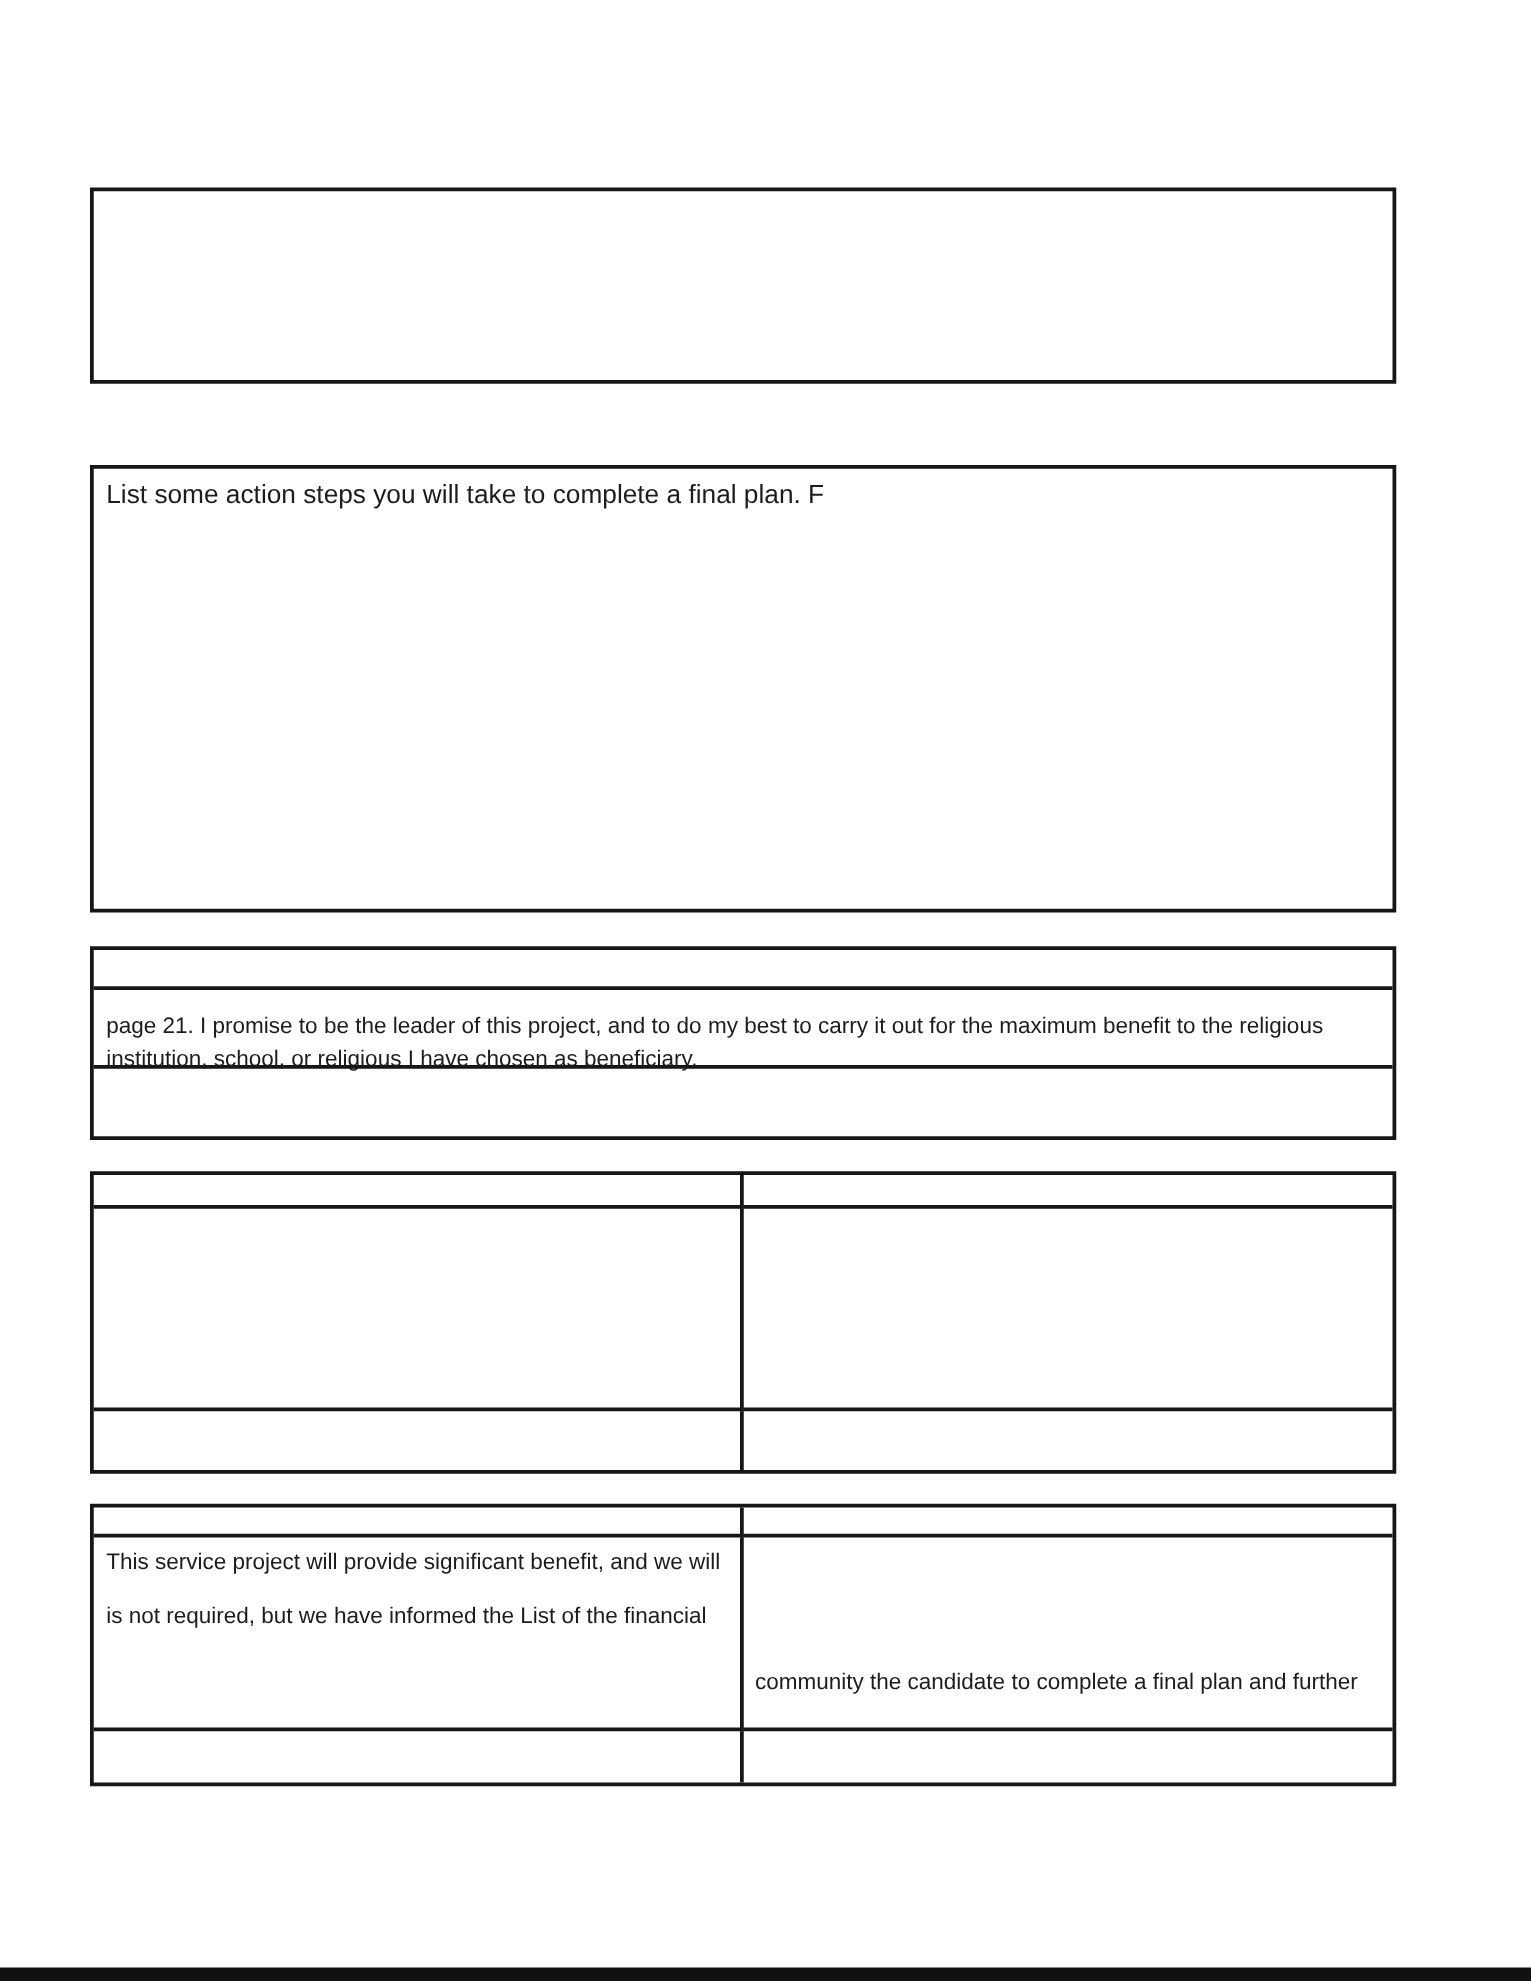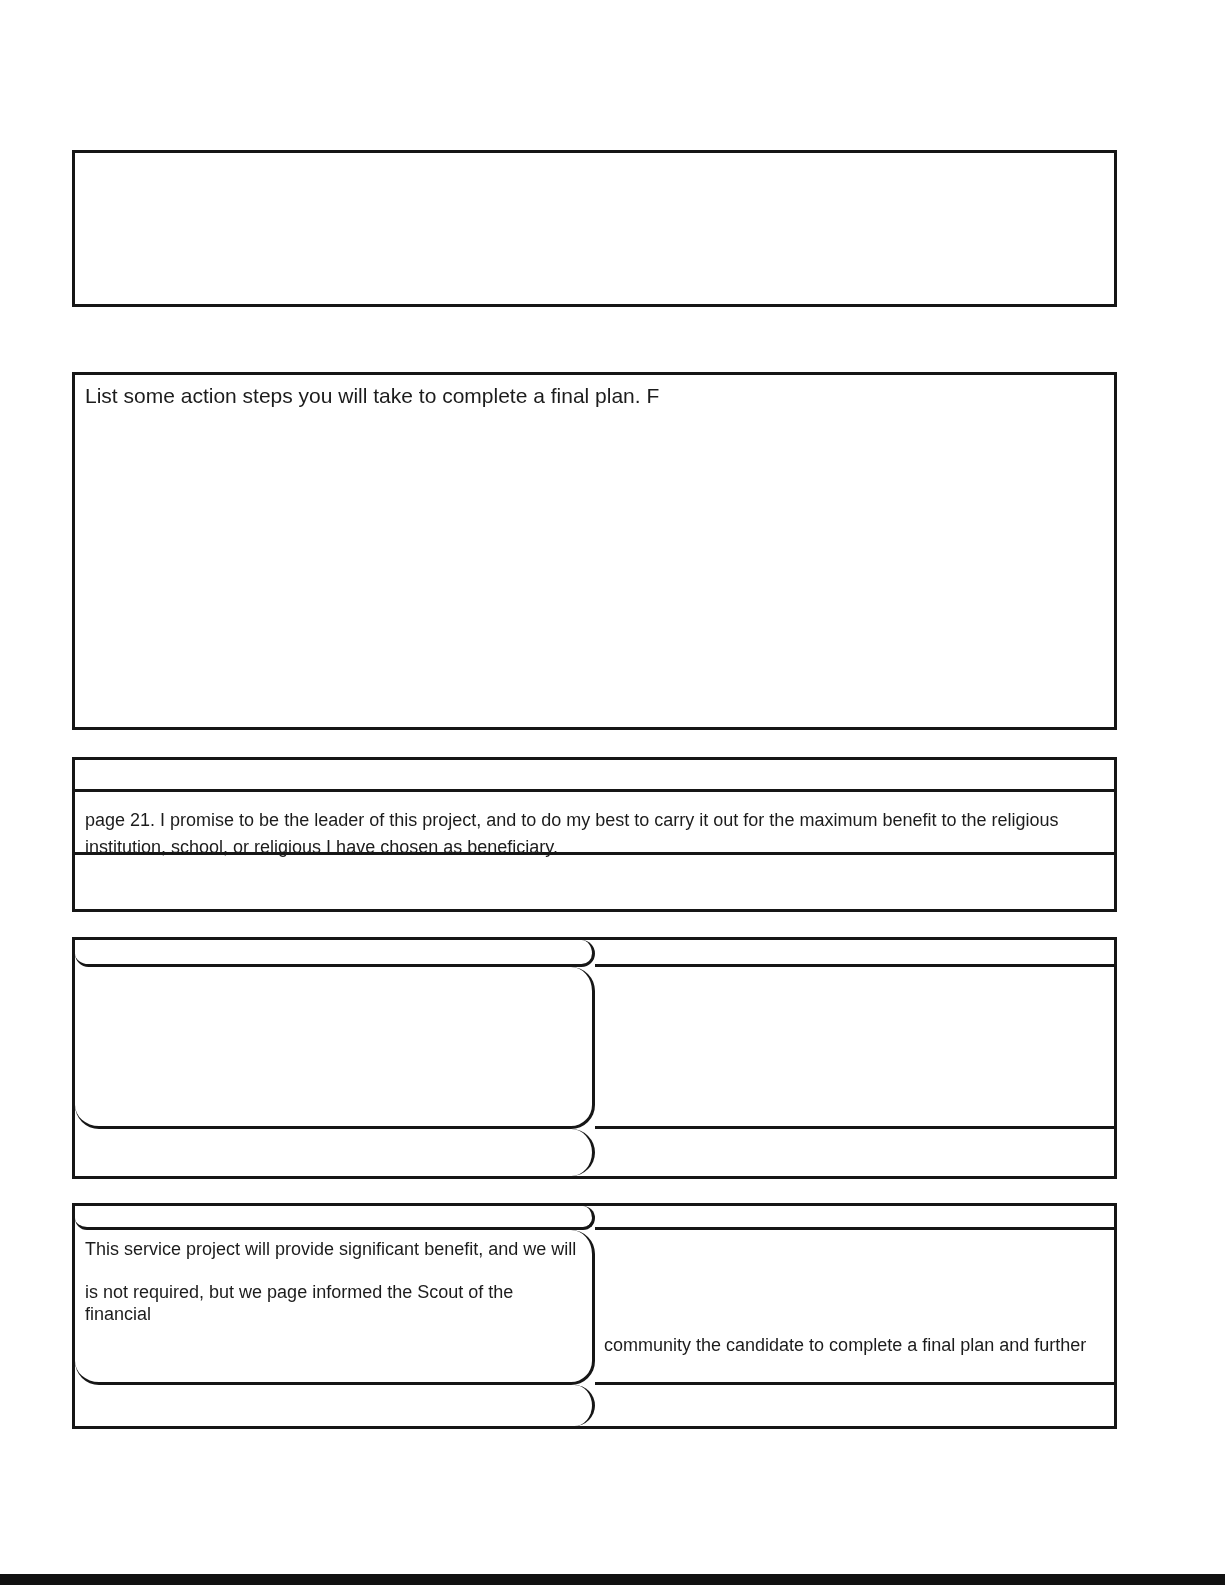--- a/index.html
+++ b/index.html
@@ -25,21 +25,21 @@
   #promise{left:72px;top:757px;width:1045px;height:155px;display:flex;flex-direction:column;}
   #promise .row{box-sizing:border-box;}
   #promise .row1{height:32px;border-bottom:3px solid var(--brd,#161616);}
   #promise .row2{height:63px;border-bottom:3px solid var(--brd,#161616);padding:15px 10px 0 10px;font-size:18px;line-height:27px;}
   #promise .row3{flex:1;}
   
   .grid-table{position:absolute;left:72px;width:1045px;border:3px solid var(--brd,#161616);box-sizing:border-box;display:grid;grid-template-columns:520px 1fr;background:#fff;}
   #table-sign{top:937px;height:242px;grid-template-rows:27px 162px 1fr;}
   #table-approve{top:1203px;height:226px;grid-template-rows:24px 155px 1fr;}
   .cell{box-sizing:border-box;position:relative;}
-  .cell.cl{border-right:3px solid var(--brd,#161616);border-radius:24px;}
+  .cell.cl{border-right:3px solid var(--brd,#161616);}
   .cell.rb{border-bottom:3px solid var(--brd,#161616);}
   .cell-text{font-size:18px;line-height:22px;}
   #approve-left{padding:8px 12px 0 10px;}
   #approve-left .l1{margin:0;}
   #approve-left .l2{margin:21px 0 0 0;}
   #approve-right .l1{position:absolute;left:9px;bottom:26px;margin:0;white-space:nowrap;}
   
   #bottom-bar{position:absolute;left:0;top:1574px;width:1225px;height:11px;background:var(--bar,#111111);}
 </style>
 </head>
@@ -69,21 +69,21 @@
     <div class="cell rb"></div>
     <div class="cell cl"></div>
     <div class="cell"></div>
   </div>
 
   <div class="grid-table" id="table-approve">
     <div class="cell cl rb"></div>
     <div class="cell rb"></div>
     <div class="cell cl rb cell-text" id="approve-left">
       <p class="l1">This service project will provide significant benefit, and we will</p>
-      <p class="l2">is not required, but we page informed the Scout of the financial</p>
+      <p class="l2">is not required, but we have informed the List of the financial</p>
     </div>
     <div class="cell rb cell-text" id="approve-right">
       <p class="l1">community the candidate to complete a final plan and further</p>
     </div>
     <div class="cell cl"></div>
     <div class="cell"></div>
   </div>
 
   <div id="bottom-bar"></div>
 

